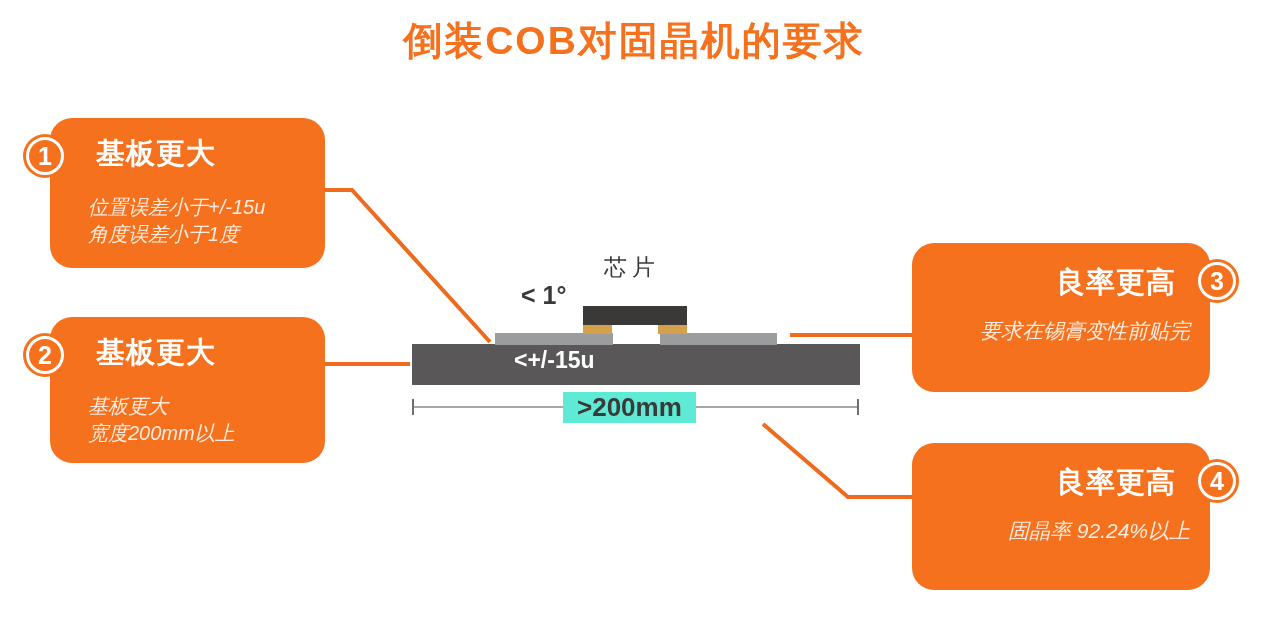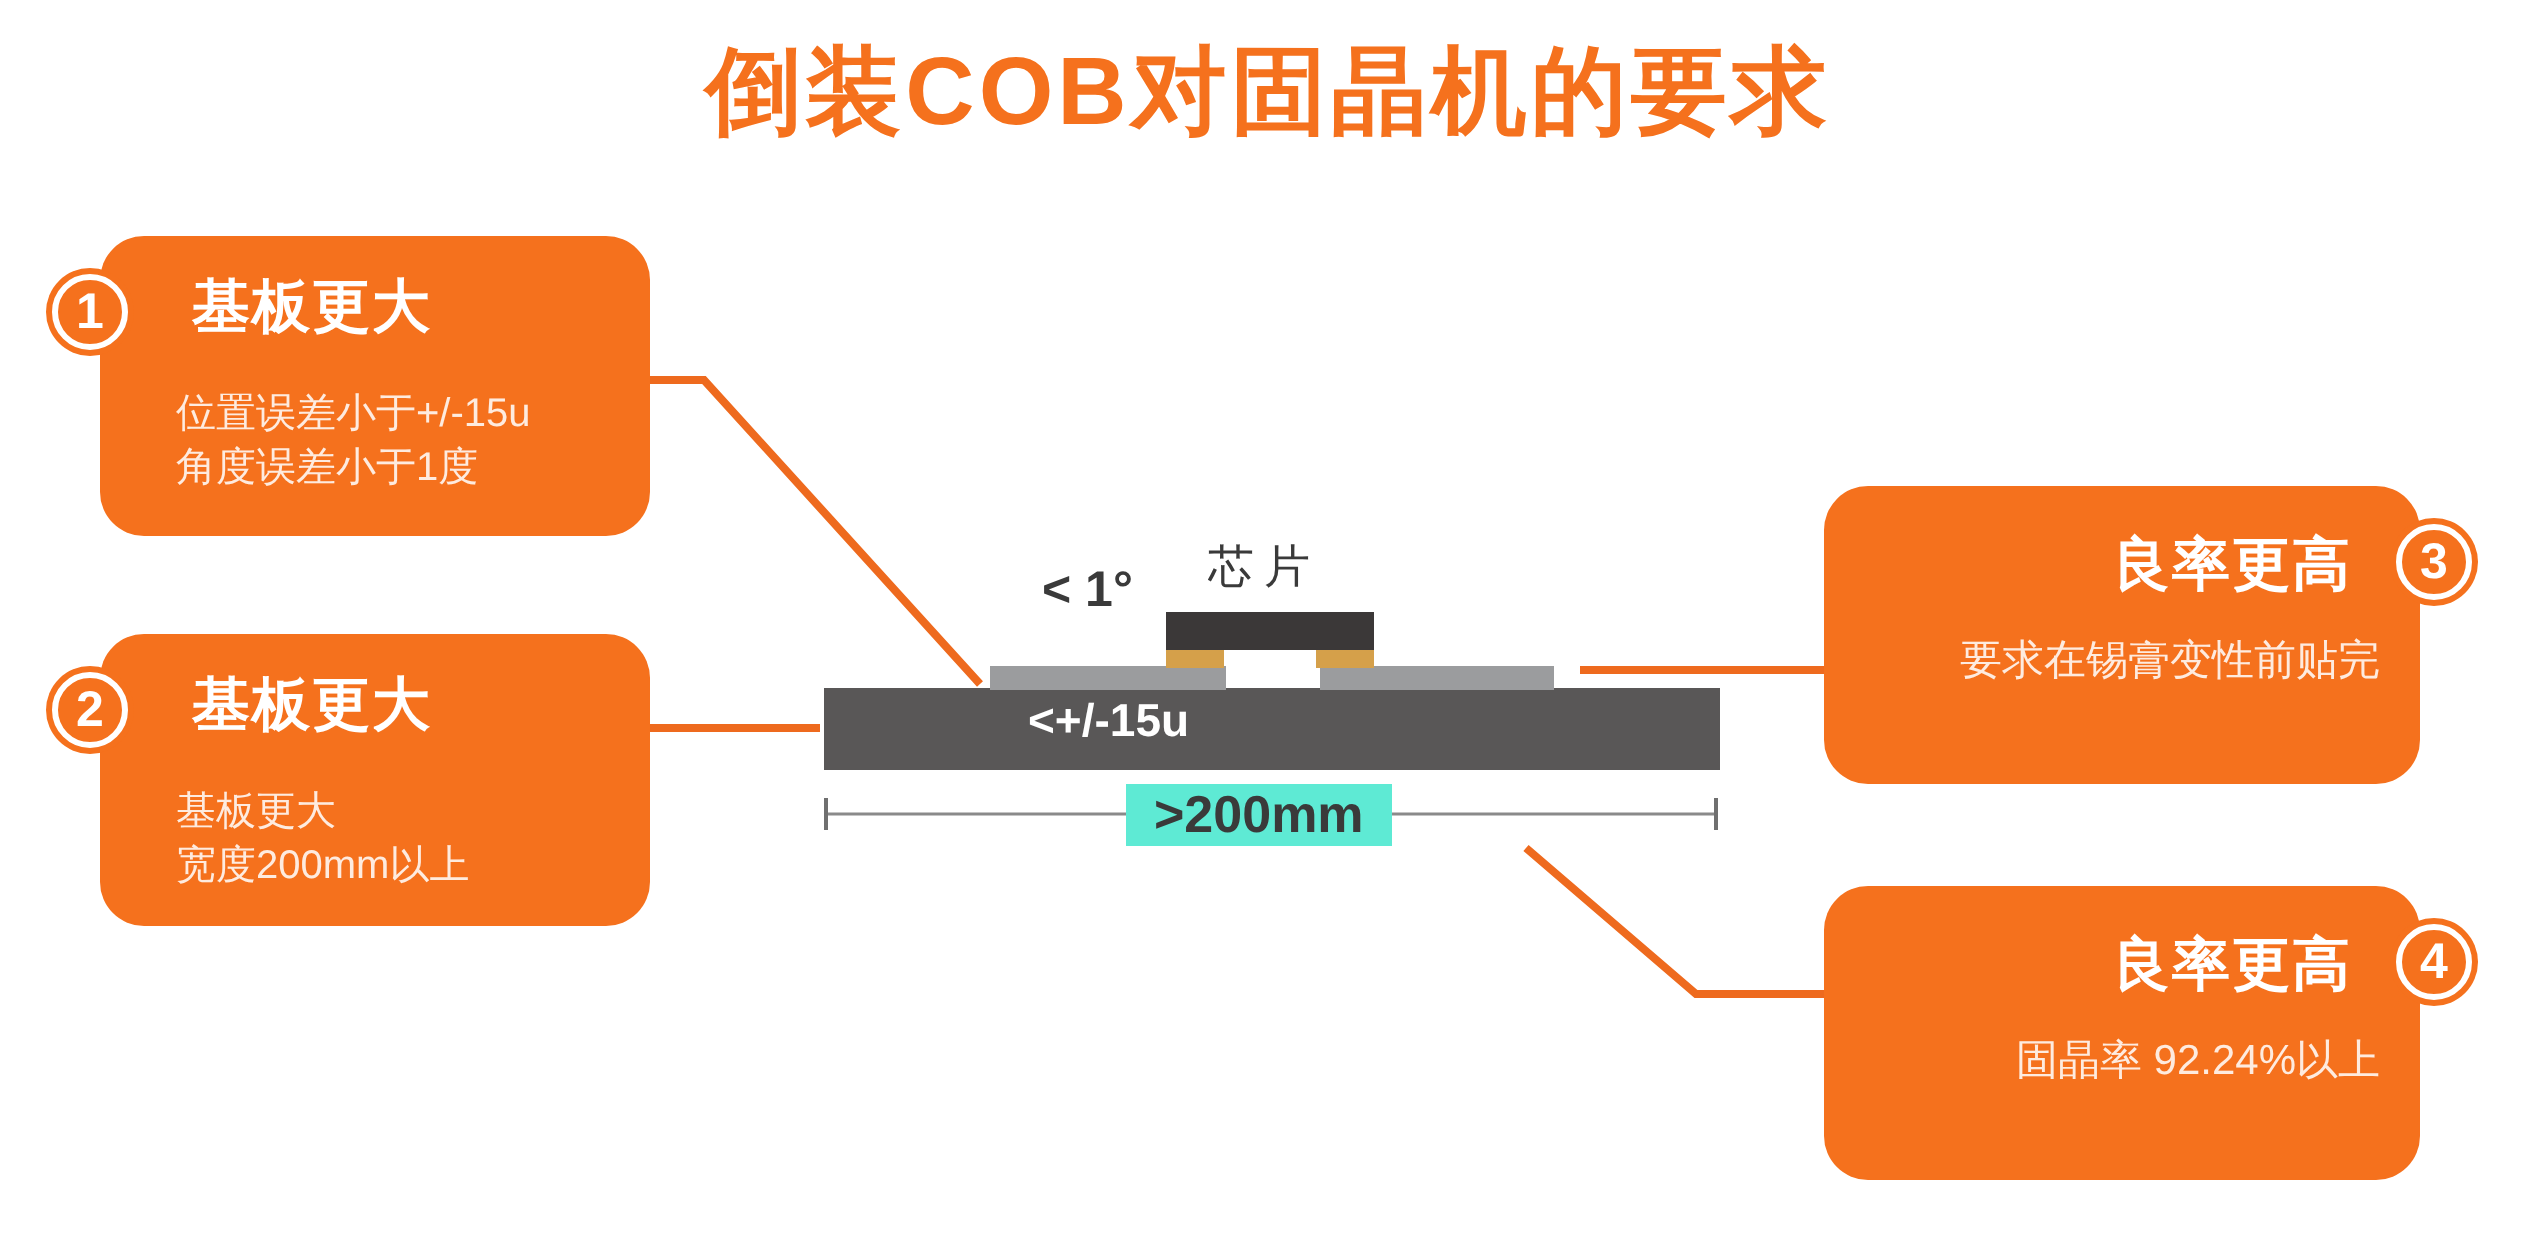--- a/index.html
+++ b/index.html
@@ -11,21 +11,21 @@
     --bump-gold:#D5A04A;
     --label-dark:#3A3A3A;
   }
   *{margin:0;padding:0;box-sizing:border-box;}
   html,body{background:#fff;}
   body{font-family:"Liberation Sans","DejaVu Sans",sans-serif;}
   .stage{position:relative;width:1268px;height:625px;background:#fff;overflow:hidden;}
 
   .main-title{
     position:absolute;left:0;top:14px;width:100%;
-    text-align:center;font-size:48px;font-weight:800;
+    text-align:center;font-size:39px;font-weight:800;
     color:var(--accent-orange);letter-spacing:2px;
   }
 
   svg.overlay{position:absolute;left:0;top:0;width:1268px;height:625px;}
   .shape-substrate{fill:var(--substrate-gray);}
   .shape-pad{fill:var(--pad-gray);}
   .shape-chip{fill:var(--chip-black);}
   .shape-bump{fill:var(--bump-gold);}
   .connector{stroke:var(--connector-orange);stroke-width:4;fill:none;}
   .dim-line{stroke:#8a8a8a;stroke-width:1.6;}
@@ -38,38 +38,38 @@
   .callout.left-box{left:50px;width:275px;}
   .callout.right-box{left:912px;width:298px;}
   .box-title{
     position:absolute;font-weight:800;font-size:29px;letter-spacing:1px;
     white-space:nowrap;
   }
   .left-box .box-title{left:46px;top:16px;}
   .right-box .box-title{right:34px;top:20px;text-align:right;}
   .box-body{
     position:absolute;font-size:20px;line-height:27px;
-    color:rgba(255,255,255,0.86);white-space:nowrap;
+    color:rgba(255,255,255,0.86);white-space:nowrap;font-style:italic;
   }
   .left-box .box-body{left:38px;top:76px;}
   .right-box .box-body{right:20px;top:74px;text-align:right;font-size:21px;}
 
   .num-circle{
     position:absolute;width:38px;height:38px;border-radius:50%;
     background:var(--accent-orange);border:3px solid #fff;
     box-shadow:0 0 0 3px var(--accent-orange);
     display:flex;align-items:center;justify-content:center;
     font-size:25px;font-weight:800;color:#fff;
   }
   .num-left{left:-24px;top:19px;}
   .num-right{right:-26px;top:19px;}
 
   .diagram-label{position:absolute;color:var(--label-dark);white-space:nowrap;}
   .label-angle{left:521px;top:281px;font-size:25px;font-weight:700;}
-  .label-chip{left:604px;top:268px;font-size:23px;letter-spacing:5px;
+  .label-chip{left:604px;top:252px;font-size:23px;letter-spacing:5px;
     font-family:"Liberation Serif","DejaVu Serif",serif;}
   .label-offset{left:514px;top:347px;font-size:23px;font-weight:700;color:#fff;text-align:center;}
   .label-width{
     left:563px;top:392px;font-size:26px;font-weight:800;
     background:#5eead4;padding:0 14px;
   }
 </style>
 </head>
 <body>
 

